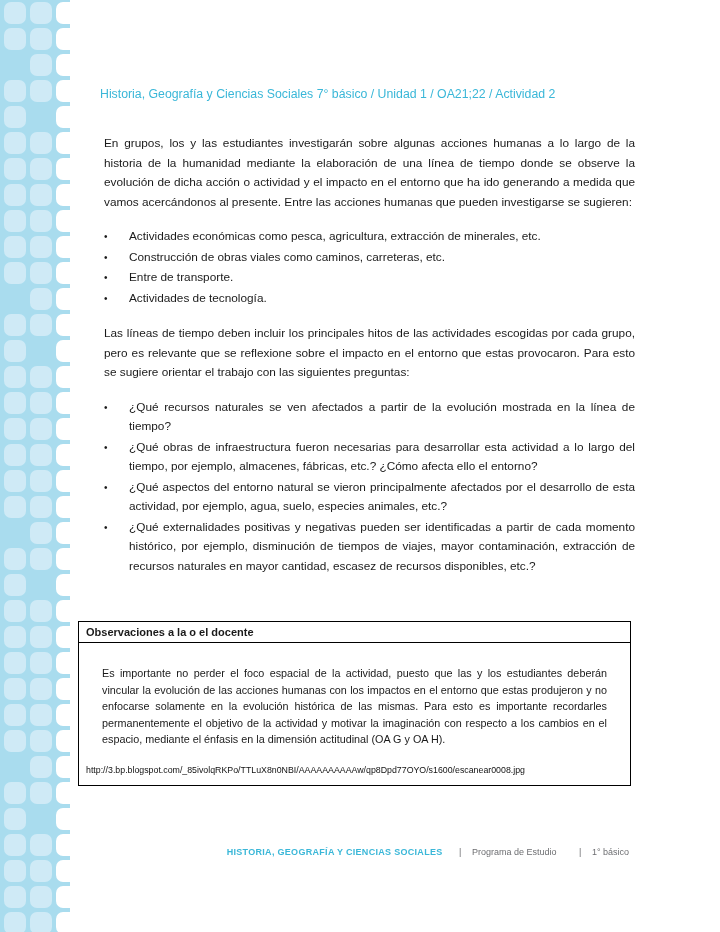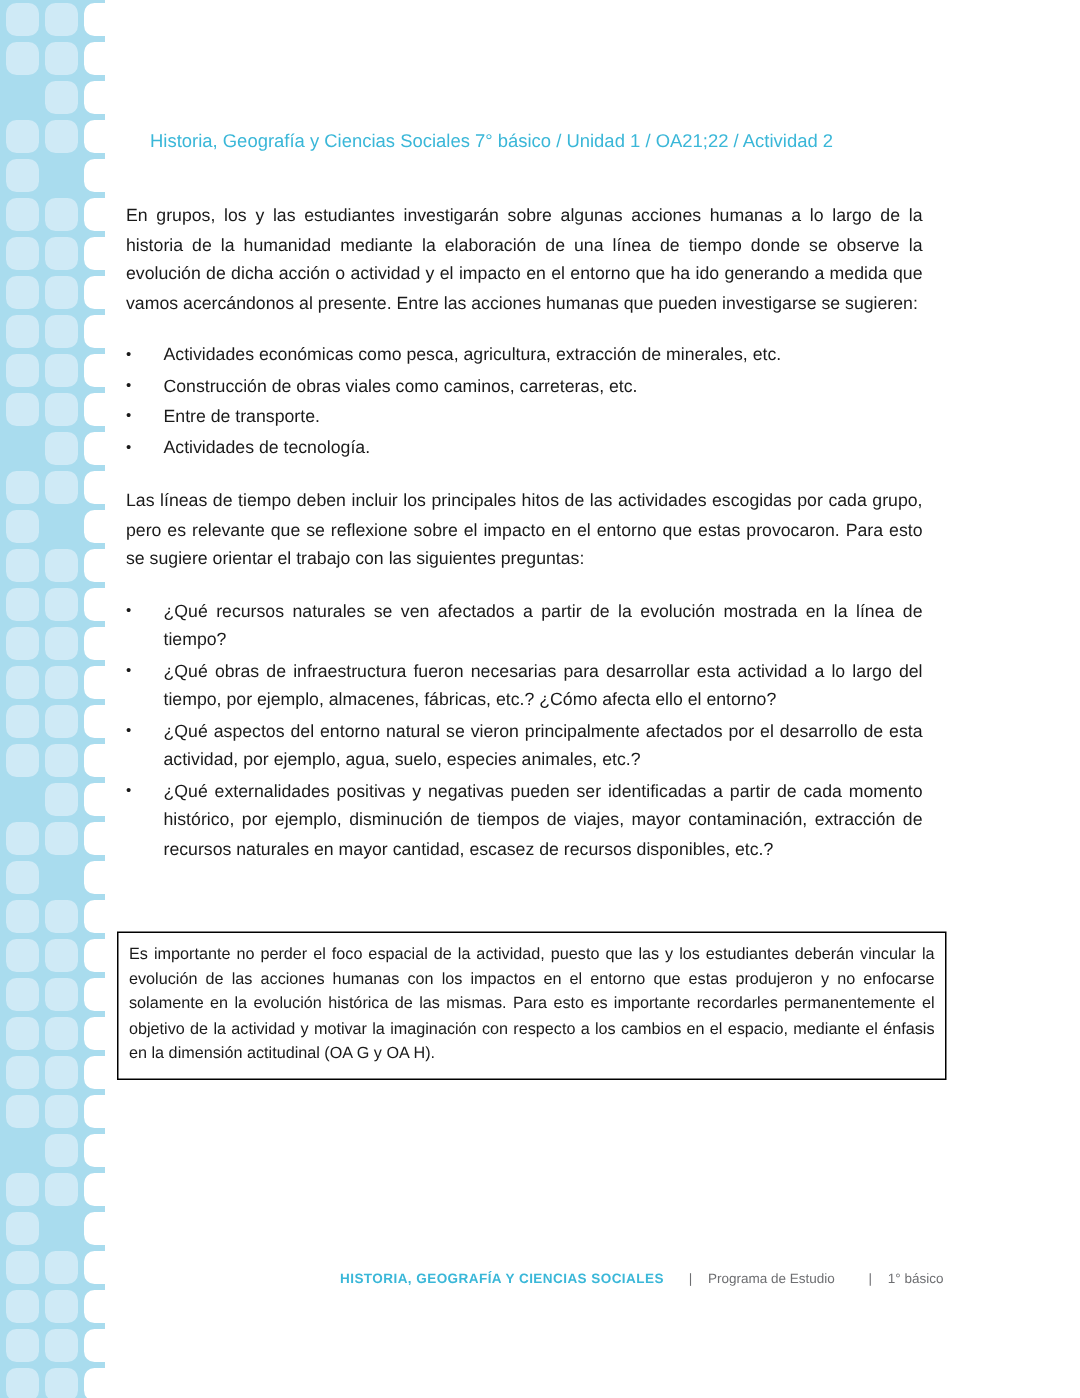--- a/index.html
+++ b/index.html
@@ -29,21 +29,21 @@
 
   
   .page-header {
     position: absolute; left: 100px; top: 86px; width: 560px;
     font-size: 12.3px; line-height: 16px;
     color: var(--accent, #3ab7d8);
   }
 
   
   .content {
-    position: absolute; left: 84px; top: 134px; width: 531px;
+    position: absolute; left: 104px; top: 134px; width: 531px;
     font-size: 11.8px; line-height: 19.5px;
     text-align: justify;
   }
   .content p { margin: 0 0 15px 0; }
   .content ul { list-style: none; margin: 3px 0 16px 0; padding: 0; }
   .content li { display: flex; margin: 0 0 1px 0; }
   .content li .marker {
     flex: 0 0 25px;
     font-size: 10px;
     line-height: 19.5px;
@@ -58,21 +58,21 @@
     border: 1.5px solid #000000;
     background: #ffffff;
   }
   .obs-title {
     font-size: 11px; font-weight: bold;
     padding: 4px 7px 4px 7px;
     border-bottom: 1.3px solid #000000;
   }
   .obs-body { padding: 6px 7px 8px 7px; }
   .obs-body .obs-text {
-    margin: 0; font-size: 10.8px; line-height: 16.5px; text-align: justify;
+    margin: 16px; font-size: 10.8px; line-height: 16.5px; text-align: justify;
   }
   .obs-body .obs-web-intro {
     margin: 9px 0 2px 0; font-size: 10.8px; line-height: 14px; text-align: left;
   }
   .obs-link {
     font-size: 8.8px; line-height: 13px;
     color: #111111; word-break: break-all;
   }
 
   
@@ -237,22 +237,24 @@
       <span class="li-text">¿Qué aspectos del entorno natural se vieron principalmente afectados por el desarrollo de esta actividad, por ejemplo, agua, suelo, especies animales, etc.?</span>
     </li>
     <li>
       <span class="marker">•</span>
       <span class="li-text">¿Qué externalidades positivas y negativas pueden ser identificadas a partir de cada momento histórico, por ejemplo, disminución de tiempos de viajes, mayor contaminación, extracción de recursos naturales en mayor cantidad, escasez de recursos disponibles, etc.?</span>
     </li>
   </ul>
 </div>
 
 <div class="obs-box">
+  <div class="obs-title">Observaciones a la o el docente</div>
   <div class="obs-body">
     <p class="obs-text">Es importante no perder el foco espacial de la actividad, puesto que las y los estudiantes deberán vincular la evolución de las acciones humanas con los impactos en el entorno que estas produjeron y no enfocarse solamente en la evolución histórica de las mismas. Para esto es importante recordarles permanentemente el objetivo de la actividad y motivar la imaginación con respecto a los cambios en el espacio, mediante el énfasis en la dimensión actitudinal (OA G y OA H).</p>
+    <div class="obs-link">http://3.bp.blogspot.com/_85ivolqRKPo/TTLuX8n0NBI/AAAAAAAAAAw/qp8Dpd77OYO/s1600/escanear0008.jpg</div>
   </div>
 </div>
 
 <div class="page-footer">
   <span class="footer-subject">HISTORIA, GEOGRAFÍA Y CIENCIAS SOCIALES</span>
   <span class="footer-sep">|</span>
   <span class="footer-mid">Programa de Estudio</span>
   <span class="footer-sep">|</span>
   <span>1° básico</span>
 </div>

